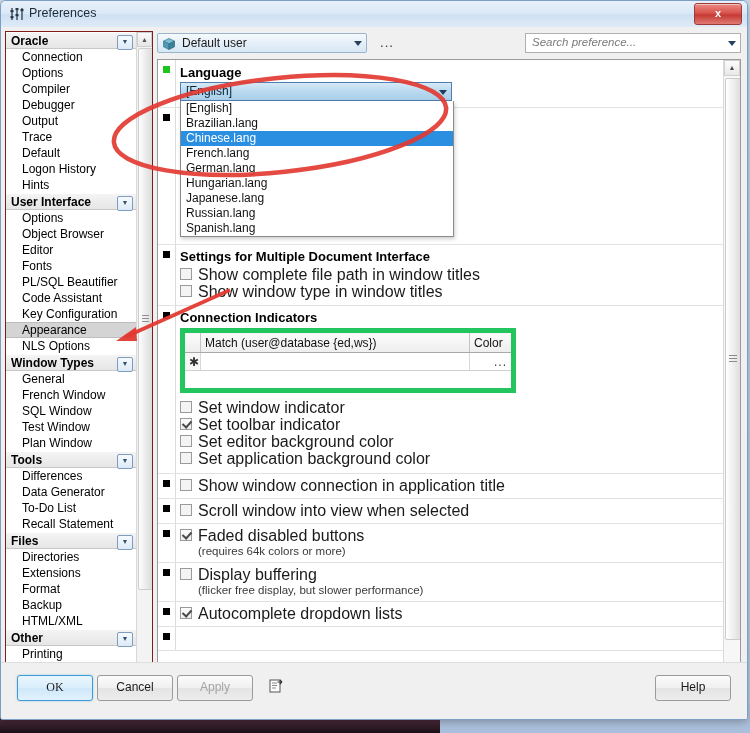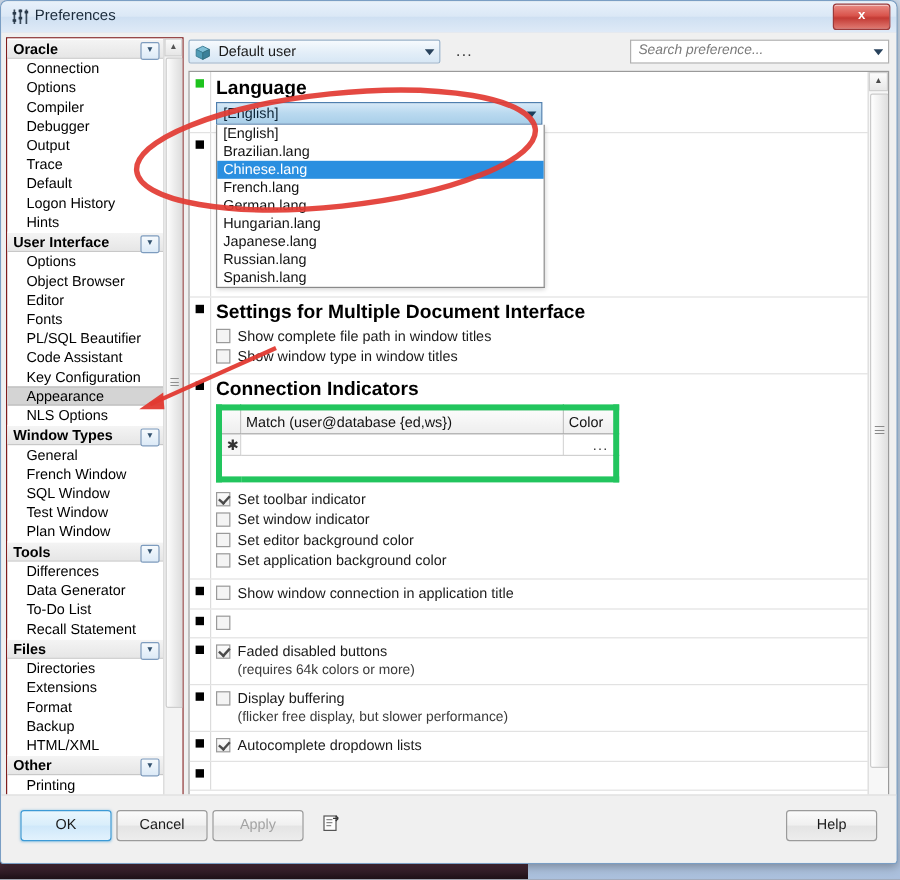--- a/index.html
+++ b/index.html
@@ -281,29 +281,29 @@
   }
   .ind.green { background: #1ec31e; }
   .vline {
     position: absolute;
     left: 17px; top: 0; bottom: 0;
     width: 1px;
     background: #dcdcdc;
   }
   .sec-title {
     font-weight: bold;
-    font-size: 16px;
+    font-size: 13px;
     color: #000;
     margin: 0 0 2px 0;
   }
   .cbrow {
     position: relative;
     padding-left: 18px;
     line-height: 17px;
-    font-size: 12px;
+    font-size: 16px;
     color: #1a1a1a;
     cursor: pointer;
   }
   .cb {
     position: absolute;
     left: 0; top: 2px;
     width: 12px; height: 12px;
     border: 1px solid #9a9a9a;
     background: linear-gradient(180deg, #fcfcfc 0%, #ededed 100%);
     box-sizing: border-box;
@@ -463,20 +463,21 @@
     font-size: 12px;
     color: #1a1a1a;
     text-align: center;
     line-height: 22px;
     cursor: pointer;
   }
   .btn.default {
     border: 1px solid #3c9ad6;
     background: linear-gradient(180deg, #eaf6fd 0%, #d9eefb 48%, #cfe8fa 52%, #e2f2fd 100%);
     box-shadow: 0 0 2px rgba(60,154,214,.5);
+    font-family: Liberation Serif, serif;
   }
   .btn.disabled { color: #a4a4a4; }
   #btn-ok { left: 16px; width: 74px; }
   #btn-cancel { left: 96px; width: 74px; }
   #btn-apply { left: 176px; width: 74px; }
   #btn-export { left: 262px; width: 26px; border: none; background: transparent; }
   #btn-help { right: 16px; width: 74px; }
 
   
   .annot {
@@ -650,37 +651,37 @@
                     <td class="star-cell">✱</td>
                     <td></td>
                     <td class="color-cell" style="border-right: none;">...</td>
                   </tr>
                   <tr>
                     <td colspan="3" class="ci-blank" style="border-right: none; border-bottom: none;"></td>
                   </tr>
                 </tbody>
             </table>
             <div id="ci-checks" style="margin-top:6px;">
+                <div class="cbrow"><span class="cb disabledlook"></span><span>Set window indicator</span></div>
                 <div class="cbrow"><span class="cb checked"></span><span>Set toolbar indicator</span></div>
-                <div class="cbrow"><span class="cb disabledlook"></span><span>Set window indicator</span></div>
                 <div class="cbrow"><span class="cb disabledlook"></span><span>Set editor background color</span></div>
                 <div class="cbrow"><span class="cb disabledlook"></span><span>Set application background color</span></div>
               </div>
           </div>
 
           <div id="opt-rows">
               <div class="pref-row">
                 <span class="ind"></span>
                 <span class="vline"></span>
                 <div class="cbrow"><span class="cb disabledlook"></span><span>Show window connection in application title</span></div>
               </div>
               <div class="pref-row">
                 <span class="ind"></span>
                 <span class="vline"></span>
-                <div class="cbrow"><span class="cb disabledlook"></span></div>
+                <div class="cbrow"><span class="cb disabledlook"></span><span>Scroll window into view when selected</span></div>
               </div>
               <div class="pref-row">
                 <span class="ind"></span>
                 <span class="vline"></span>
                 <div class="cbrow"><span class="cb checked"></span><span>Faded disabled buttons</span></div>
                 <div class="sub-note">(requires 64k colors or more)</div>
               </div>
               <div class="pref-row">
                 <span class="ind"></span>
                 <span class="vline"></span>

